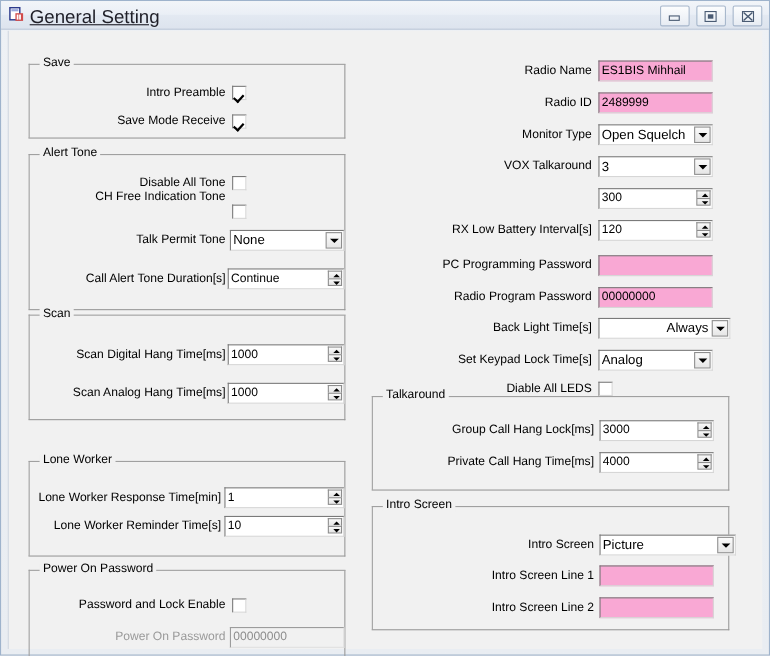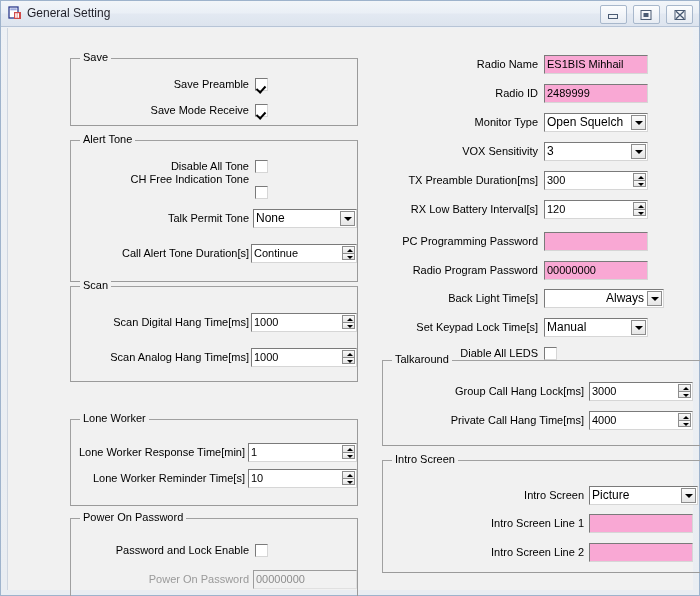--- a/index.html
+++ b/index.html
@@ -20,23 +20,24 @@
     position:absolute;left:0;top:0;width:698px;height:26px;
     background:linear-gradient(#f2f5f9 0%,#eaeff6 48%,#e3e9f2 52%,#dde4ee 100%);
     border-bottom:1px solid #b7c4d6;
     box-sizing:border-box;
   }
   .title-icon{
     position:absolute;left:7px;top:5px;width:15px;height:15px;
   }
   .title-text{
     position:absolute;left:26px;top:5px;
-    font-size:12px;color:#1f1f28;
+    font-size:17px;color:#1f1f28;
     font-family:"Liberation Sans",sans-serif;
     white-space:nowrap;
+    text-decoration:underline;
   }
   .winbtns{position:absolute;right:6px;top:4px;height:19px;}
   .winbtn{
     display:inline-block;width:27px;height:19px;
     margin-left:3px;vertical-align:top;
     background:linear-gradient(#fcfdfe,#e7ecf3);
     border:1px solid #a8b8cc;border-radius:2px;
     position:relative;box-sizing:border-box;
   }
   .winbtn svg{position:absolute;left:50%;top:50%;transform:translate(-50%,-50%);}
@@ -48,21 +49,20 @@
     box-sizing:border-box;
   }
   
   .group{
     position:absolute;
     border:1px solid #a0a0a0;
     border-right-color:#9a9a9a;
     border-bottom-color:#9a9a9a;
     box-sizing:border-box;
     background:transparent;
-    margin-left:44px;
   }
   .group-title{
     position:absolute;top:-7px;left:9px;
     background:#f1f1f1;
     padding:0 3px;
     font-size:11px;line-height:11px;color:#000;
     white-space:nowrap;
   }
   
   .row{position:absolute;height:19px;}
@@ -186,21 +186,21 @@
         </svg>
       </span>
     </span>
   </div>
 
   <div class="client">
 
     <div class="group" style="left:18px;top:30px;width:288px;height:68px;">
       <span class="group-title">Save</span>
       <div class="row" style="left:0;top:16px;width:178px;">
-        <span class="lbl">Save Preamble</span>
+        <span class="lbl">Intro Preamble</span>
       </div>
       <span class="cbox checked" style="left:184px;top:19px;"></span>
       <div class="row" style="left:0;top:42px;width:178px;">
         <span class="lbl">Save Mode Receive</span>
       </div>
       <span class="cbox checked" style="left:184px;top:45px;"></span>
     </div>
 
     <div class="group" style="left:18px;top:112px;width:288px;height:142px;">
       <span class="group-title">Alert Tone</span>
@@ -303,30 +303,27 @@
 
     <div class="row" style="left:320px;top:85px;width:210px;">
       <span class="lbl">Monitor Type</span>
     </div>
     <div class="combo" style="left:536px;top:85px;width:104px;">
       <span class="val">Open Squelch</span>
       <span class="arrowbtn"></span>
     </div>
 
     <div class="row" style="left:320px;top:114px;width:210px;">
-      <span class="lbl">VOX Sensitivity</span>
+      <span class="lbl">VOX Talkaround</span>
     </div>
     <div class="combo" style="left:536px;top:114px;width:104px;">
       <span class="val">3</span>
       <span class="arrowbtn"></span>
     </div>
 
-    <div class="row" style="left:320px;top:143px;width:210px;">
-      <span class="lbl">TX Preamble Duration[ms]</span>
-    </div>
     <div class="spin" style="left:536px;top:143px;width:104px;">
       <span class="val">300</span>
       <span class="ud">
         <div class="up"></div>
         <div class="dn"></div>
       </span>
     </div>
 
     <div class="row" style="left:320px;top:172px;width:210px;">
       <span class="lbl">RX Low Battery Interval[s]</span>
@@ -354,21 +351,21 @@
     </div>
     <div class="combo" style="left:536px;top:261px;width:120px;text-align:right;">
       <span class="val">Always</span>
       <span class="arrowbtn"></span>
     </div>
 
     <div class="row" style="left:320px;top:290px;width:210px;">
       <span class="lbl">Set Keypad Lock Time[s]</span>
     </div>
     <div class="combo" style="left:536px;top:290px;width:104px;">
-      <span class="val">Manual</span>
+      <span class="val">Analog</span>
       <span class="arrowbtn"></span>
     </div>
 
     <div class="row" style="left:320px;top:316px;width:210px;">
       <span class="lbl">Diable All LEDS</span>
     </div>
     <span class="cbox" style="left:536px;top:319px;"></span>
 
     <div class="group" style="left:330px;top:332px;width:325px;height:86px;">
       <span class="group-title">Talkaround</span>
@@ -392,21 +389,21 @@
           <div class="dn"></div>
         </span>
       </div>
     </div>
 
     <div class="group" style="left:330px;top:432px;width:325px;height:113px;">
       <span class="group-title">Intro Screen</span>
       <div class="row" style="left:0;top:25px;width:201px;">
         <span class="lbl">Intro Screen</span>
       </div>
-      <div class="combo" style="left:206px;top:25px;width:109px;">
+      <div class="combo" style="left:206px;top:25px;width:124px;">
         <span class="val">Picture</span>
         <span class="arrowbtn"></span>
       </div>
       <div class="row" style="left:0;top:53px;width:201px;">
         <span class="lbl">Intro Screen Line 1</span>
       </div>
       <div class="field" style="left:206px;top:53px;width:104px;"></div>
       <div class="row" style="left:0;top:82px;width:201px;">
         <span class="lbl">Intro Screen Line 2</span>
       </div>

